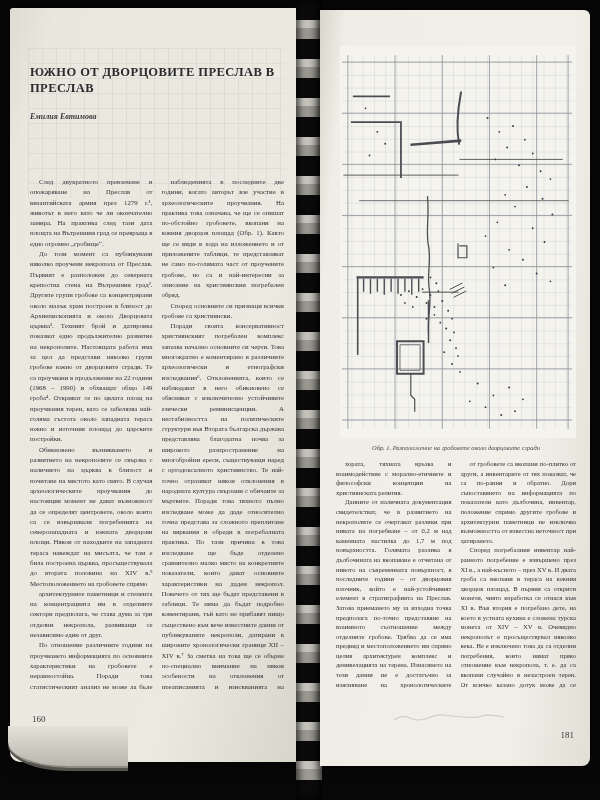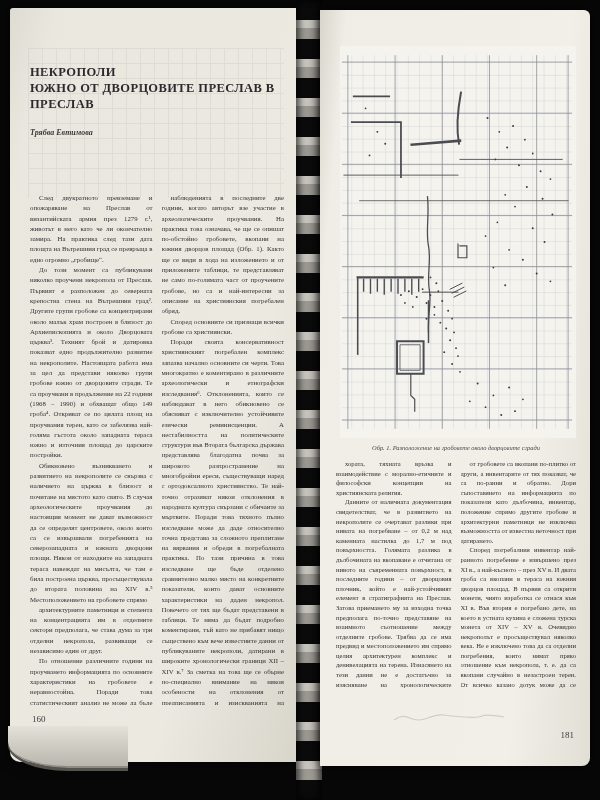--- a/index.html
+++ b/index.html
@@ -67,24 +67,23 @@
   .pencil{position:absolute;left:70px;bottom:40px;width:120px;height:16px;opacity:.28;}
 </style>
 </head>
 <body>
 
 <div class="photo">
 
   <div class="page left-page">
     <div class="lp-inner">
       <div class="title">
-        <div>НЕКРОПОЛИ</div>
         <div>ЮЖНО ОТ ДВОРЦОВИТЕ ПРЕСЛАВ В ПРЕСЛАВ</div>
       </div>
-      <div class="author">Трябва Евтимова</div>
+      <div class="author">Емилия Евтимова</div>
       <div class="cols">
         <div class="col">
             <p class="para">След двукратното превземане и опожаряване на Преслав от византийската армия през 1279 г.¹, животът в него като че ли окончателно замира. На практика след тази дата площта на Вътрешния град се превръща в едно огромно „гробище“.</p>
             <p class="para">До този момент са публикувани няколко проучени некропола от Преслав. Първият е разположен до северната крепостна стена на Вътрешния град². Другите групи гробове са концентрирани около малък храм построен в близост до Архиепископията и около Дворцовата църква³. Техният брой и датировка показват едно продължително развитие на некрополите. Настоящата работа има за цел да представи няколко групи гробове южно от дворцовите сгради. Те са проучвани в продължение на 22 години (1968 – 1990) и обхващат общо 149 гроба⁴. Откриват се по цялата площ на проучвания терен, като се забелязва най-голяма гъстота около западната тераса южно и източния площад до царските постройки.</p>
             <p class="para">Обикновено възникването и развитието на некрополите се свързва с наличието на църква в близост и почитане на мястото като свято. В случая археологическите проучвания до настоящия момент не дават възможност да се определят центровете, около които са се извършвали погребенията на северозападната и южната дворцови площи. Някои от находките на западната тераса навеждат на мисълта, че там е била построена църква, просъществувала до втората половина на XIV в.⁵ Местоположението на гробовете спрямо</p>
             <p class="para">архитектурните паметници и степента на концентрацията им в отделните сектори предполага, че става дума за три отделни некропола, развиващи се независимо един от друг.</p>
             <p class="para">По отношение различните години на проучването информацията по основните характеристики на гробовете е неравностойна. Поради това статистическият анализ не може да бъде пълен и ще се прилага само на тези гробове, за които в документацията има сигурни данни. Основните изводи ще се направят преди всичко въз основа на</p>
           </div>
         <div class="col">
             <p class="para">наблюденията в последните две години, когато авторът взе участие в археологическите проучвания. На практика това означава, че ще се опишат по-обстойно гробовете, вкопани на южния дворцов площад (Обр. 1). Както ще се види в хода на изложението и от приложените таблици, те представляват не само по-голямата част от проучените гробове, но са и най-интересни за описание на християнския погребален обряд.</p>

